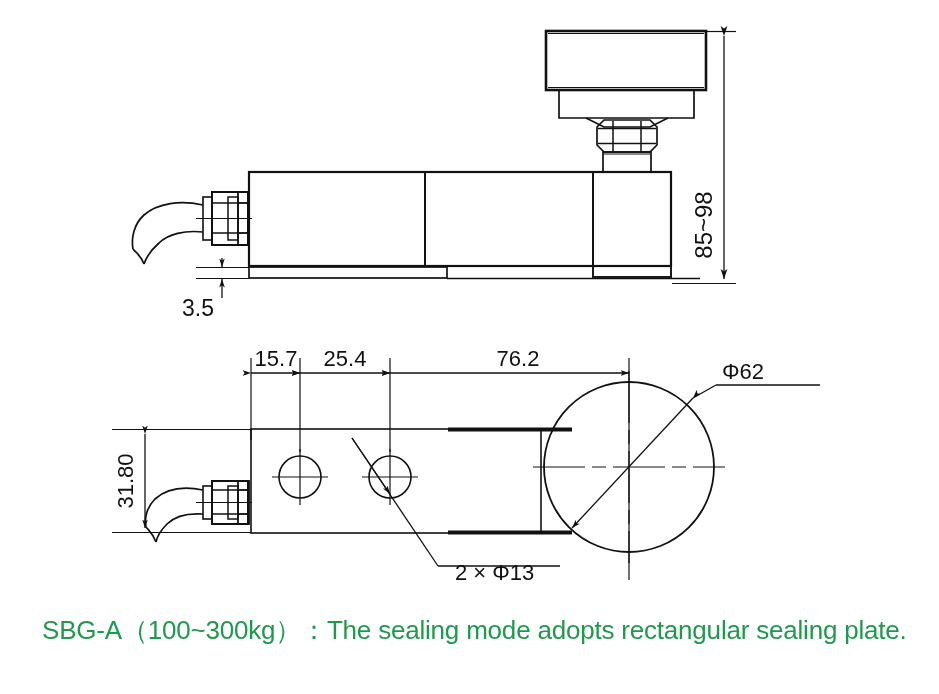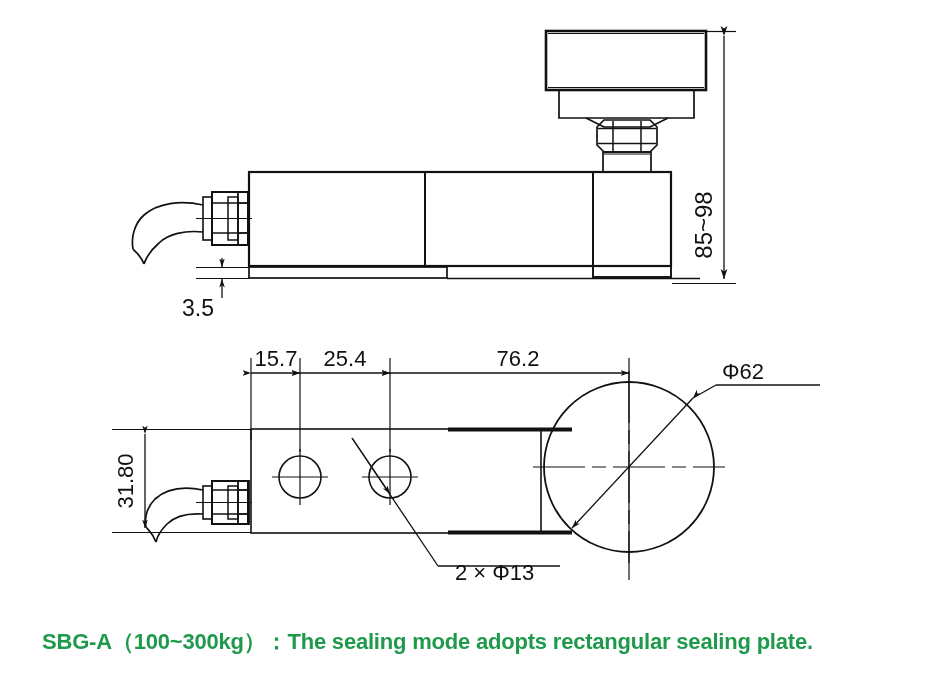--- a/index.html
+++ b/index.html
@@ -18,25 +18,25 @@
     overflow: hidden;
   }
   #drawing {
     position: absolute;
     left: 0;
     top: 0;
   }
   .caption {
     position: absolute;
     left: 42px;
-    top: 627px;
+    top: 613px;
     width: 880px;
     font-family: "Liberation Sans", sans-serif;
-    font-size: 22px;
-    font-weight: bold;
+    font-size: 26px;
+    font-weight: normal;
     letter-spacing: -0.2px;
     white-space: nowrap;
   }
   svg text {
     font-family: "Liberation Sans", sans-serif;
     fill: #111111;
   }
 </style>
 </head>
 <body>

